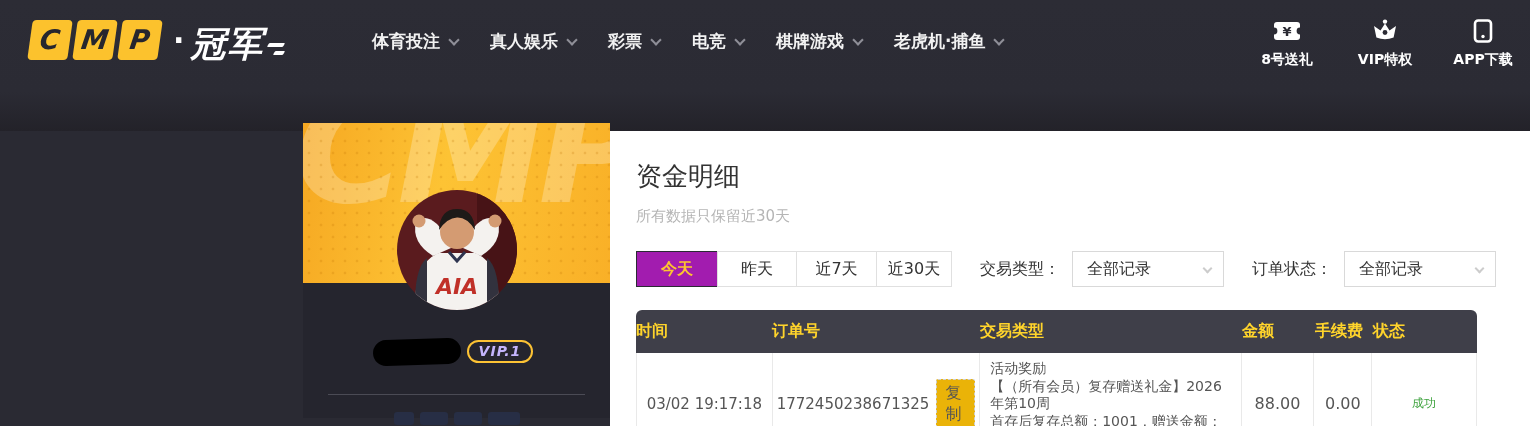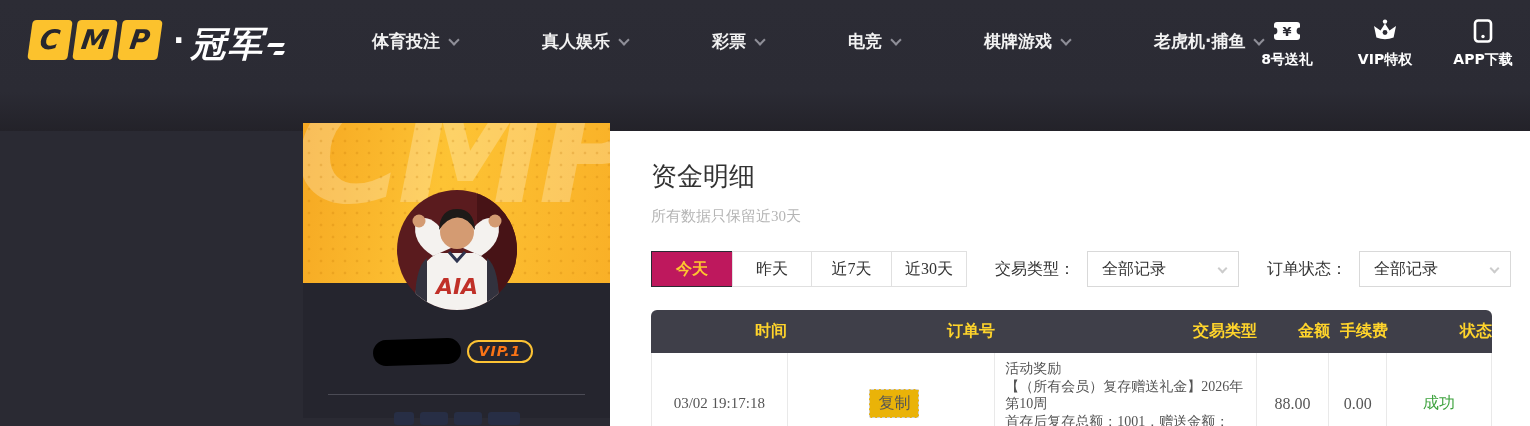--- a/index.html
+++ b/index.html
@@ -14,21 +14,21 @@
   .logo-tile { display:inline-block; width:40px; height:40px; margin-right:5px; background:#fcc22d;
                border-radius:4px; transform:skewX(-8deg); color:#26262e; font-weight:bold; font-style:italic;
                font-size:27px; text-align:center; line-height:40px; }
   .logo-dot { color:#fff; font-size:30px; font-weight:bold; margin:0 6px 0 8px; }
   .logo-brand { color:#fff; font-size:35px; font-weight:bold; font-style:italic; letter-spacing:2px;margin-top:8px; }
   .logo-speed { display:inline-flex; flex-direction:column; gap:4px; margin-left:4px; margin-top:18px; }
   .logo-speed i { display:block; height:4px; background:#fff; transform:skewX(-30deg); border-radius:1px; }
   .logo-speed i:nth-child(1){ width:16px; }
   .logo-speed i:nth-child(2){ width:10px; margin-left:6px; }
 
-  .mainnav { position:absolute; left:372px; top:30px; display:flex; gap:84px; align-items:center; }
+  .mainnav { position:absolute; left:372px; top:30px; display:flex; gap:32px; align-items:center; }
   .nav-item { display:flex; align-items:center; color:#f2f2f2; font-size:17px; font-weight:bold; cursor:pointer; white-space:nowrap; }
   .chev { width:8px; height:8px; border-right:2px solid #8f8f98; border-bottom:2px solid #8f8f98;
           transform:rotate(45deg); display:inline-block; margin-left:10px; margin-top:-4px; }
 
   .quicklinks { position:absolute; right:16px; top:18px; display:flex; gap:36px; }
   .qlink { display:flex; flex-direction:column; align-items:center; cursor:pointer; min-width:62px; }
   .qlink .qicon { height:26px; display:flex; align-items:center; justify-content:center; }
   .qlink .qlabel { color:#fff; font-size:14px; font-weight:bold; margin-top:7px; white-space:nowrap; }
 
   
@@ -38,61 +38,61 @@
   .side-hero .dots { position:absolute; inset:0;
                background-image:radial-gradient(rgba(190,110,0,0.22) 1.5px, transparent 1.6px);
                background-size:12px 12px; }
   .watermark { position:absolute; left:-8px; top:-48px; font-size:150px; font-weight:bold; font-style:italic;
                color:rgba(255,255,255,0.25); letter-spacing:-8px; line-height:1; white-space:nowrap; }
   .avatar { position:absolute; left:94px; top:67px; width:120px; height:120px; border-radius:50%;
             overflow:hidden; cursor:pointer; z-index:3; }
   .scribble { position:absolute; left:70px; top:216px; width:88px; height:26px; background:#000;
               border-radius:13px; transform:rotate(-2deg); }
   .vip-badge { position:absolute; left:164px; top:217px; width:66px; height:23px; border:2px solid #fdc334;
-               border-radius:12px; color:#f97316; font-size:14px; font-weight:bold; font-style:italic;
+               border-radius:12px; color:#c4b5fd; font-size:14px; font-weight:bold; font-style:italic;
                text-align:center; line-height:19px; letter-spacing:1px; }
   .side-divider { position:absolute; left:25px; right:25px; top:271px; height:1px; background:#4b4b55; }
   .clipped-balance { position:absolute; left:0; right:0; bottom:-7px; display:flex; justify-content:center; gap:6px; }
   .clipped-balance i { display:block; height:13px; background:#272e45; border-radius:3px; }
   .clipped-balance i:nth-child(1){ width:20px; } .clipped-balance i:nth-child(2){ width:28px; }
   .clipped-balance i:nth-child(3){ width:28px; } .clipped-balance i:nth-child(4){ width:32px; }
 
   
-  .main { position:absolute; left:610px; top:131px; right:0; bottom:0; background:#fff; padding-left:41px;font-family:Liberation Serif, serif; }
+  .main { position:absolute; left:610px; top:131px; right:0; bottom:0; background:#fff; padding-left:26px; }
   .page-title { margin-top:28px; font-size:26px; color:#333; }
   .page-subtitle { margin-top:13px; font-size:15px; color:#b5b5b5; }
 
   .controls { display:flex; align-items:center; margin-top:25px; height:36px; }
   .tabs { display:flex; }
   .tab { height:36px; line-height:34px; text-align:center; font-size:16px; color:#333; background:#fff;
          border:1px solid #e0e0e0; cursor:pointer; }
   .tab + .tab { margin-left:-1px; }
-  .tab.active { background:#be185d; border-color:#2a2a33; color:#fdc530; font-weight:bold; }
+  .tab.active { background:#a21caf; border-color:#2a2a33; color:#fdc530; font-weight:bold; }
   .t0{width:82px;} .t1{width:80px;} .t2{width:81px;} .t3{width:76px;}
   .filter-label { font-size:16px; color:#333; margin-left:28px; white-space:nowrap; }
   .select { position:relative; margin-left:12px; width:152px; height:36px; border:1px solid #d9d9d9;
             background:#fff; font-size:16px; color:#333; line-height:34px; padding-left:14px; cursor:pointer; }
   .select .sel-chev { position:absolute; right:12px; top:13px; width:7px; height:7px;
             border-right:2px solid #ccc; border-bottom:2px solid #ccc; transform:rotate(45deg); }
 
   .table { margin-top:23px; width:841px; }
   .thead { display:flex; height:43px; background:#3f3f49; border-radius:6px 6px 0 0; align-items:center; }
-  .th { color:#ffd42b; font-size:16px; font-weight:bold; text-align:right; }
+  .th { color:#ffd42b; font-size:16px; font-weight:bold; text-align:left; }
   .trow { display:flex; background:#fff; border-left:1px solid #e9e9e9; border-right:1px solid #e9e9e9;
           min-height:70px; align-items:stretch; }
   .td { display:flex; align-items:center; justify-content:center; font-size:15px; color:#555;
         border-right:1px solid #e9e9e9; padding:6px 4px; }
   .td:last-child { border-right:none; }
   .c0{width:136px;} .c1{width:208px;} .c2{width:262px;} .c3{width:73px;} .c4{width:58px;} .c5{width:104px;}
   .td.type-cell { flex-direction:column; align-items:flex-start; justify-content:flex-start;
                   font-size:14px; line-height:17.5px; padding:7px 10px; }
   .copy-btn { display:inline-block; border:1px dashed #cfcfcf; border-radius:2px; padding:3px 8px;
               margin-left:7px; font-size:16px; color:#555; cursor:pointer; background:#eab308; }
   .amount { font-size:16px; }
-  .status-ok { color:#3fa33f; font-size:16px; }
+  .status-ok { color:#3fa33f; font-size:12px; }
 </style>
 </head>
 <body>
 
 <div class="page">
 
   <div class="topband"></div>
 
   <div class="logo">
     <span class="logo-tile">C</span>
@@ -227,20 +227,21 @@
         <div class="th c0">时间</div>
         <div class="th c1">订单号</div>
         <div class="th c2">交易类型</div>
         <div class="th c3">金额</div>
         <div class="th c4">手续费</div>
         <div class="th c5">状态</div>
       </div>
       <div class="trow">
         <div class="td c0">03/02 19:17:18</div>
         <div class="td c1">
+          <span>1772450238671325</span>
           <span class="copy-btn">复制</span>
         </div>
         <div class="td c2 type-cell">
           <div>活动奖励</div>
           <div>【（所有会员）复存赠送礼金】2026年第10周</div>
           <div>首存后复存总额：1001，赠送金额：88！</div>
         </div>
         <div class="td c3 amount">88.00</div>
         <div class="td c4 amount">0.00</div>
         <div class="td c5">

